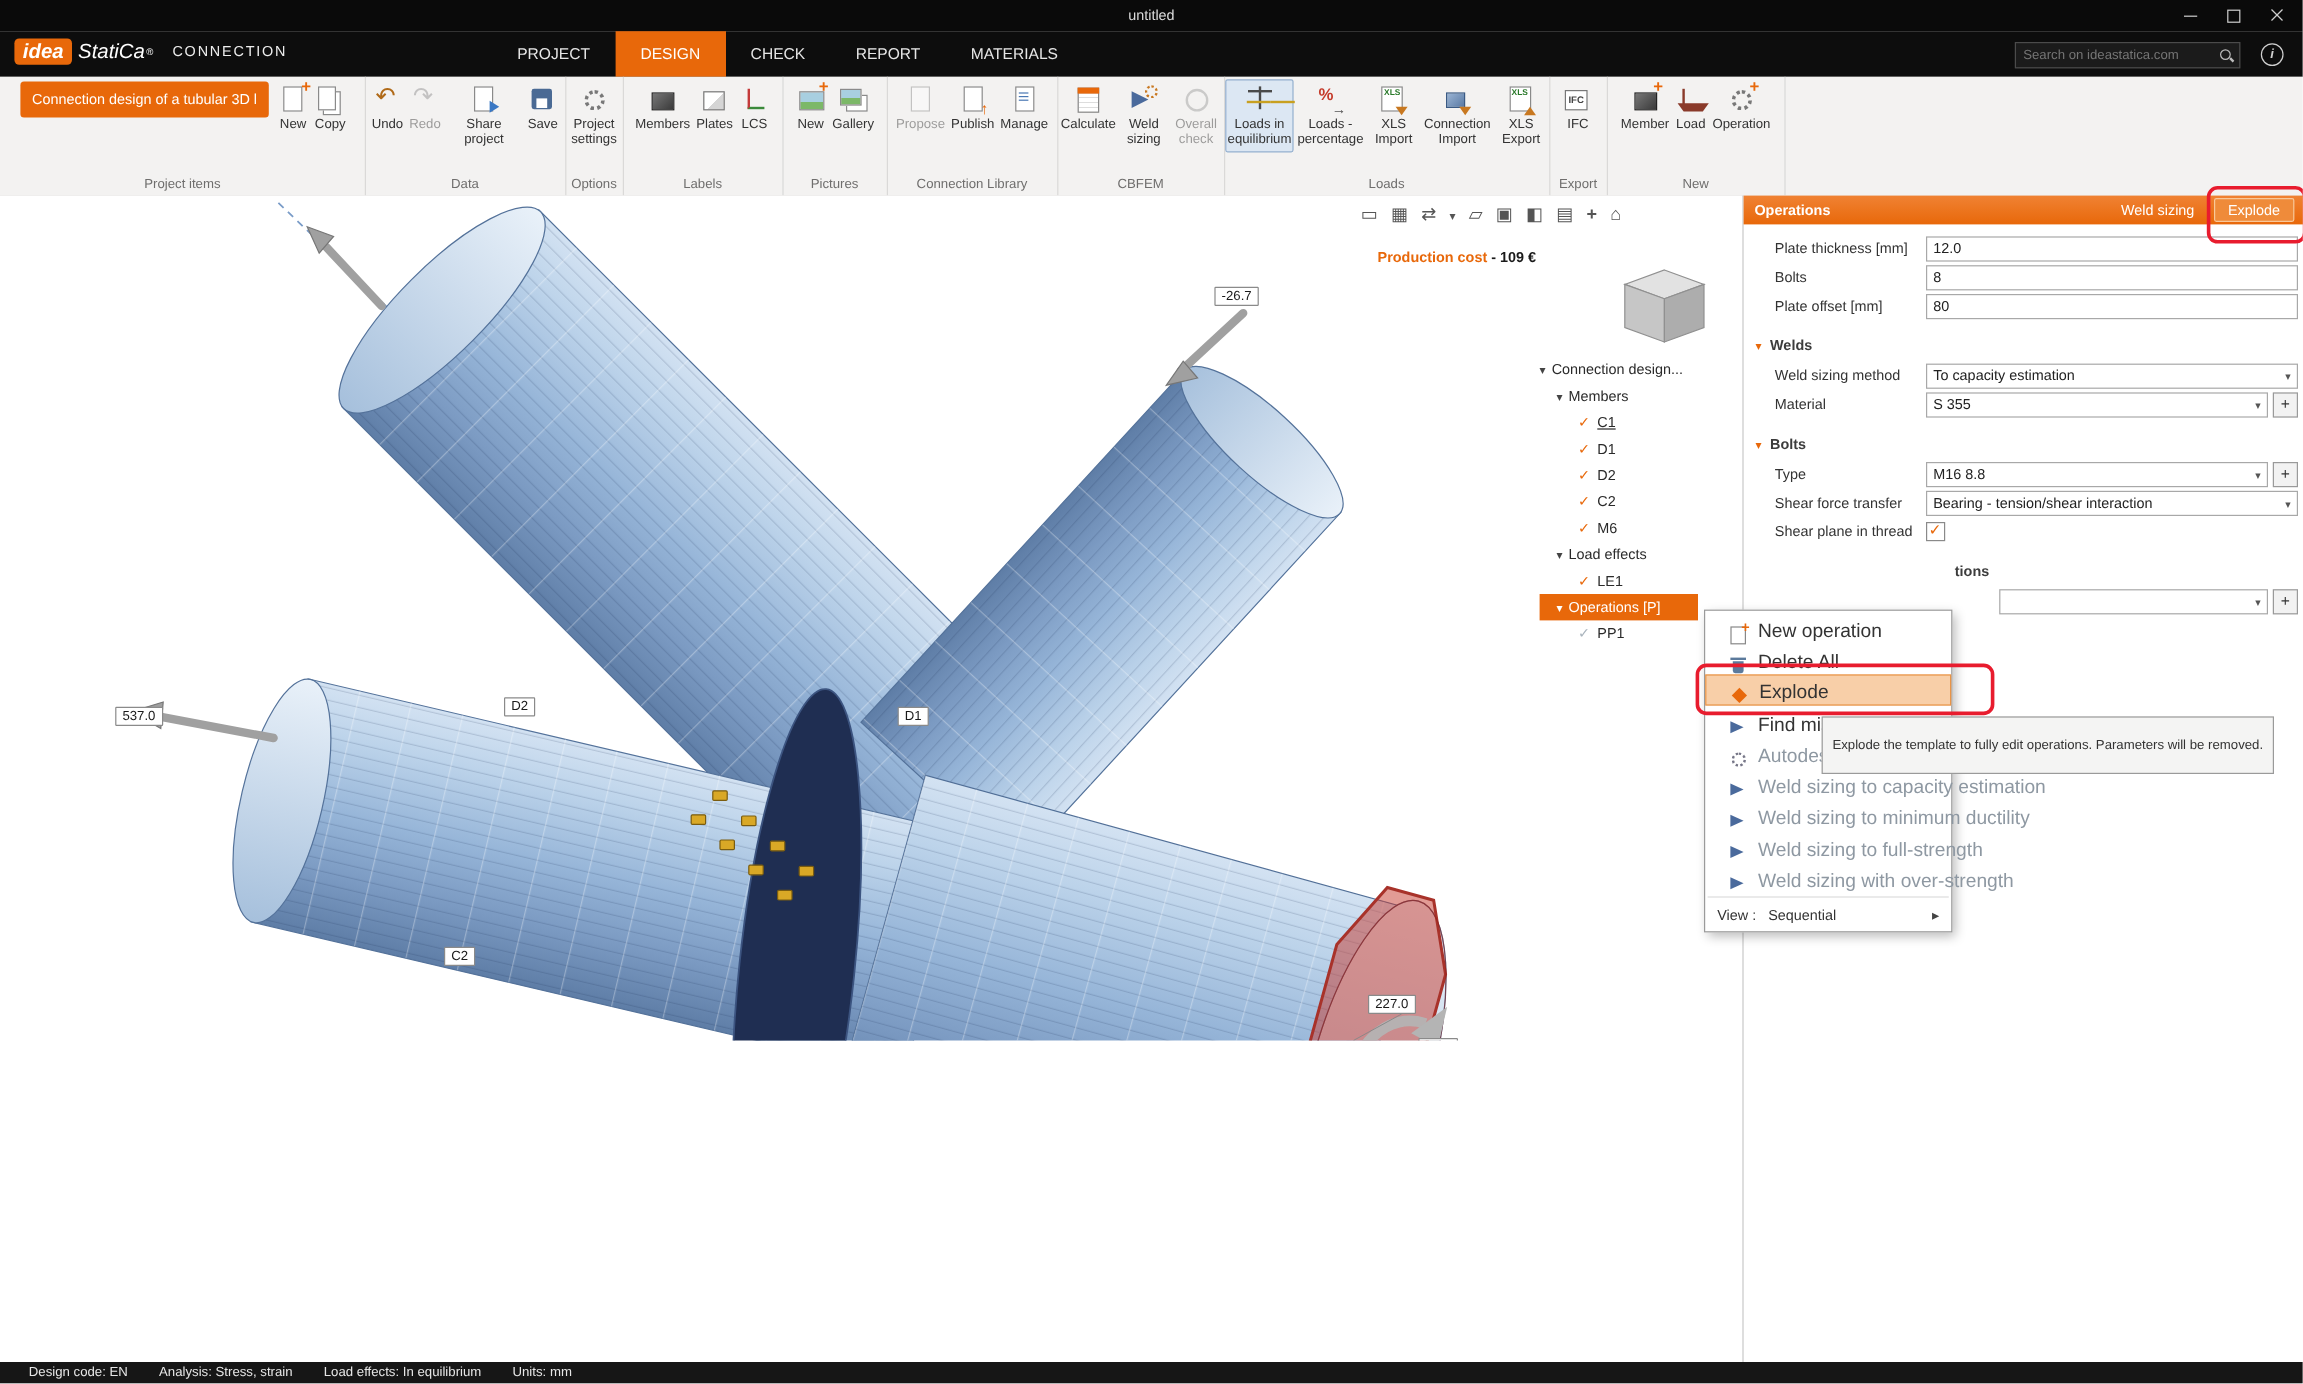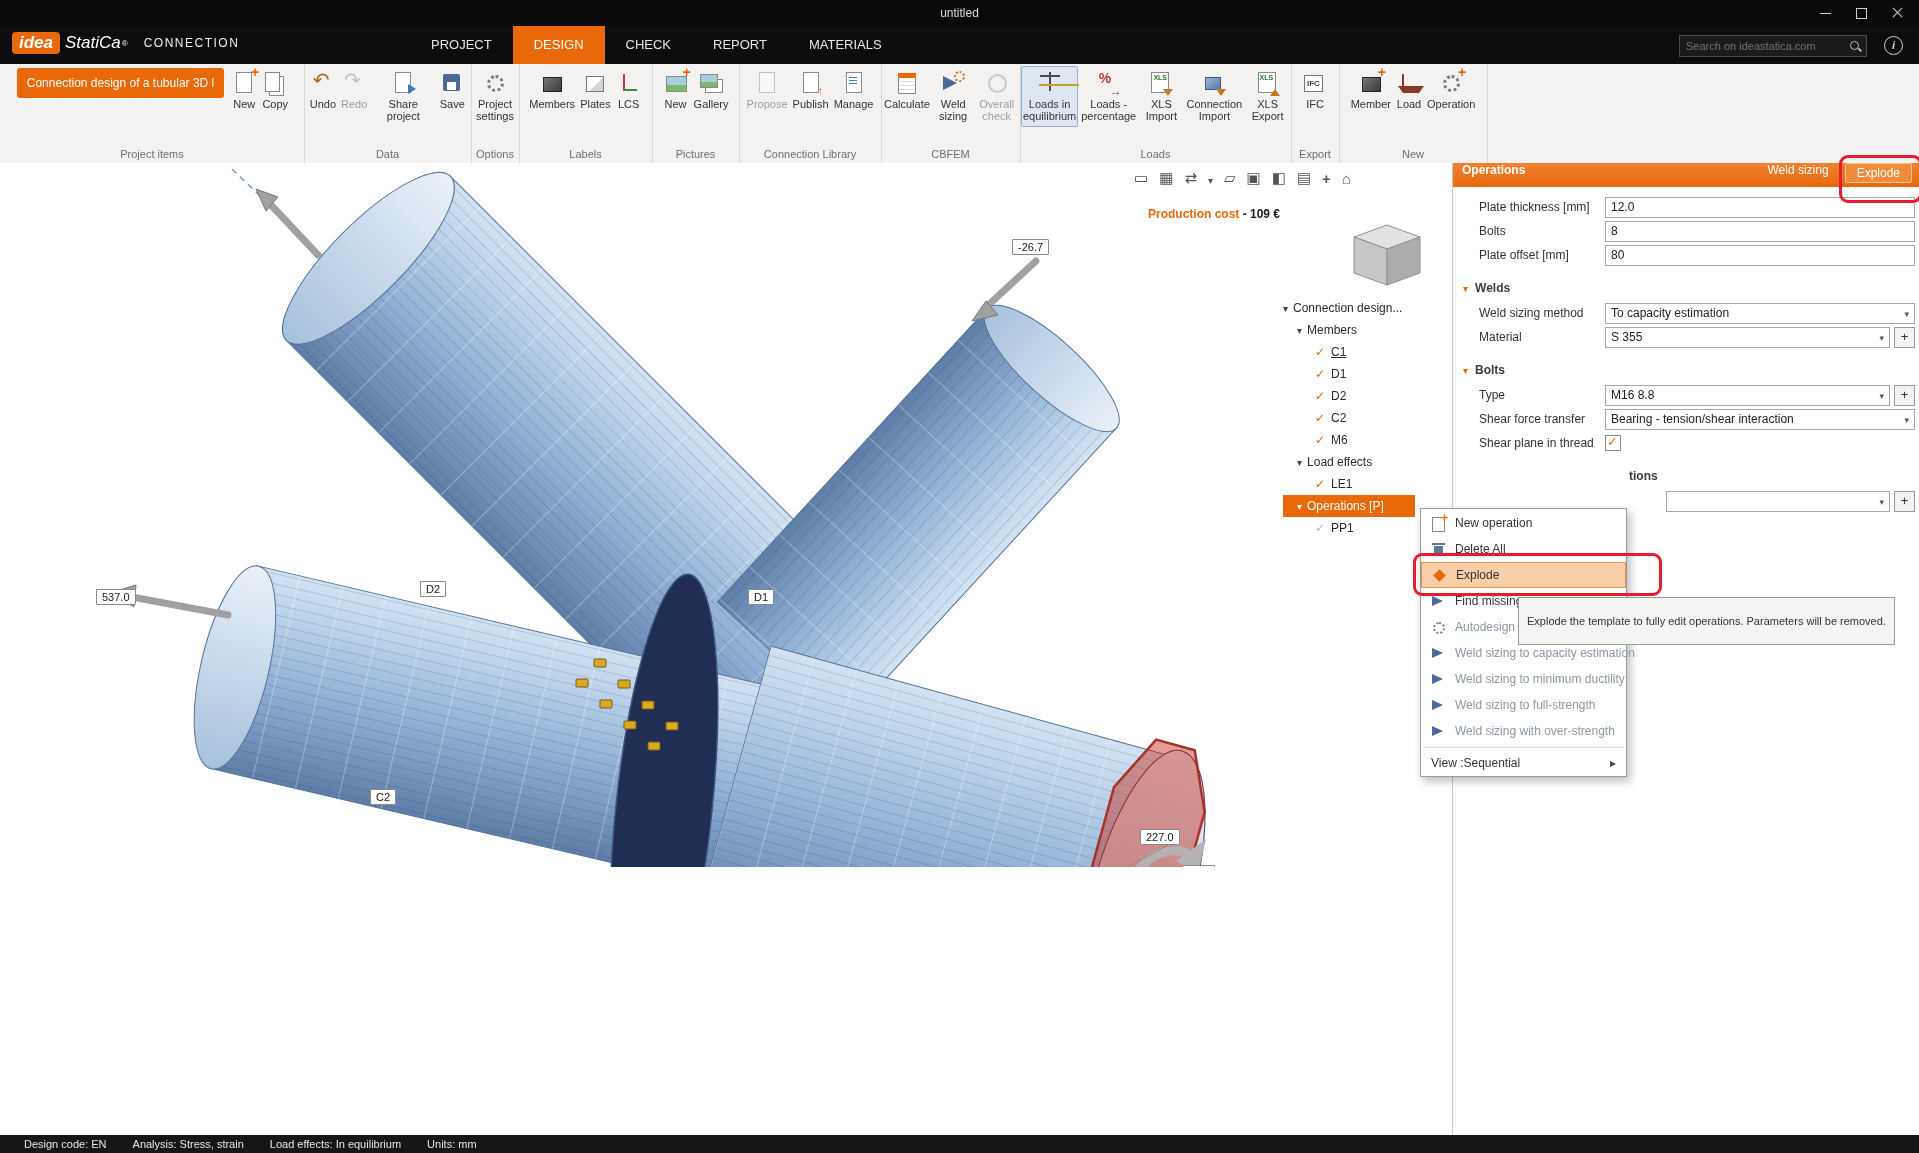--- a/index.html
+++ b/index.html
@@ -100,21 +100,21 @@
   .texp::before{content:"\25BE";color:#444;font-size:10px;margin-right:5px}
   .tchk::before{content:"\2713";color:#e8680a;font-weight:bold;margin-right:6px;font-size:12px}
   .tchk.gray::before{color:#aab4bd}
   .ind1{padding-left:14px}.ind2{padding-left:32px}
   .t-sel{text-decoration:underline}
   .trow.orange{background:#e8680a;color:#fff;width:118px;padding-left:14px}
   .trow.orange .texp::before{color:#fff}
 
   
   .panel{position:absolute;left:1452px;top:163px;width:467px;bottom:18px;background:#fff;border-left:1px solid #c8c8c8}
-  .phead{height:24px;background:linear-gradient(#f0argonne 0,#e8680a 100%);background:linear-gradient(#f08233,#e8680a);display:flex;align-items:flex-start}
+  .phead{height:24px;background:linear-gradient(#f0argonne 0,#e8680a 100%);background:linear-gradient(#f08233,#e8680a);display:flex;align-items:center}
   .ptitle{font-weight:bold;font-size:12px;color:#fff;margin-left:9px;flex:1}
   .pbtn{font-size:12px;color:#fff;margin-right:16px}
   .pbtn.explode{background:#ef8b3a;border:1px solid #f8c89a;border-radius:2px;padding:2px 11px;margin-right:8px}
   .sec{margin-top:8px}
   .sechead{height:26px;display:flex;align-items:center;padding-left:10px;font-weight:bold;font-size:12px;color:#3c3c3c}
   .chev::before{content:"\25BE";color:#e8680a;font-size:10px;margin-right:7px}
   .prow{height:24px;display:flex;align-items:center;padding-left:26px}
   .plabel{width:126px;font-size:12px;color:#333;flex-shrink:0}
   .pctrl{display:flex;align-items:center;width:310px}
   .tbox{flex:1;height:19px;border:1px solid #a8a8a8;background:#fff;font-size:12px;color:#222;padding:0 5px;display:flex;align-items:center}
@@ -123,33 +123,33 @@
   .plus{width:19px;height:19px;border:1px solid #9a9a9a;background:#f2f2f2;margin-left:4px;text-align:center;line-height:18px;font-size:13px;color:#333;flex-shrink:0}
   .plus::before{content:"+"}
   .cb{width:14px;height:14px;border:1px solid #8a8a8a;background:#fff;position:relative}
   .cb::after{content:"\2713";position:absolute;left:1px;top:-2px;color:#e8680a;font-weight:bold;font-size:13px}
   .sechead.partial{padding-left:176px}
   .prow.partial{padding-left:213px}
   .prow.partial .dd{flex:0 0 212px}
 
   
   .cmenu{position:absolute;left:1420px;top:508px;width:205px;background:#fff;border:1px solid #9a9a9a;box-shadow:3px 4px 9px rgba(0,0,0,.28);z-index:50;padding:1px 0}
-  .citem{height:26px;display:flex;align-items:center;padding:0 10px;font-size:12px;color:#333;white-space:nowrap;box-sizing:border-box}
+  .citem{height:26px;display:flex;align-items:flex-end;padding:0 20px;font-size:16px;color:#333;white-space:nowrap;box-sizing:border-box}
   .citem.hl{background:#f8cfa8;border:1px solid #e89448}
   .citem.dis{color:#8e98a2}
   .cicon{width:15px;height:15px;margin-right:9px;flex-shrink:0;position:relative}
   .mi-newop::before{content:"";position:absolute;left:1px;top:1px;width:11px;height:13px;background:#fff;border:1px solid #888}
   .mi-newop::after{content:"+";position:absolute;right:-2px;top:-5px;color:#e8680a;font-weight:bold;font-size:12px}
   .mi-trash::before{content:"";position:absolute;left:3px;top:4px;width:9px;height:10px;background:#5b7a9c;border-radius:0 0 2px 2px}
   .mi-trash::after{content:"";position:absolute;left:1px;top:1px;width:13px;height:2px;background:#5b7a9c}
   .mi-explode::before{content:"";position:absolute;left:3px;top:3px;width:9px;height:9px;background:#e8680a;transform:rotate(45deg)}
   .mi-weld::before{content:"";position:absolute;left:1px;top:2px;width:0;height:0;border-left:11px solid #4a6a9c;border-top:5px solid transparent;border-bottom:5px solid transparent}
   .mi-gear::before{content:"";position:absolute;left:2px;top:2px;width:8px;height:8px;border:2px dotted #778;border-radius:50%}
   .csep{height:1px;background:#ddd;margin:3px 2px}
-  .cview{height:24px;display:flex;align-items:center;padding:0 10px;font-size:12px;color:#333;}
+  .cview{height:24px;display:flex;align-items:center;padding:0 10px;font-size:12px;color:#333;gap:10px}
   .varrow{margin-left:auto}
   .varrow::before{content:"\25B8";color:#444}
 
   
   .tooltip{position:absolute;left:1518px;top:597px;z-index:60;background:#f4f4f3;border:1px solid #9a9a9a;font-size:11px;color:#333;padding:17px 8px;white-space:nowrap}
   .ann{position:absolute;border:3px solid #e81c2e;border-radius:9px;z-index:70;pointer-events:none}
   #ann-explode-btn{left:1839px;top:155px;width:77px;height:42px}
   #ann-explode-item{left:1413px;top:553px;width:243px;height:37px}
 
   

